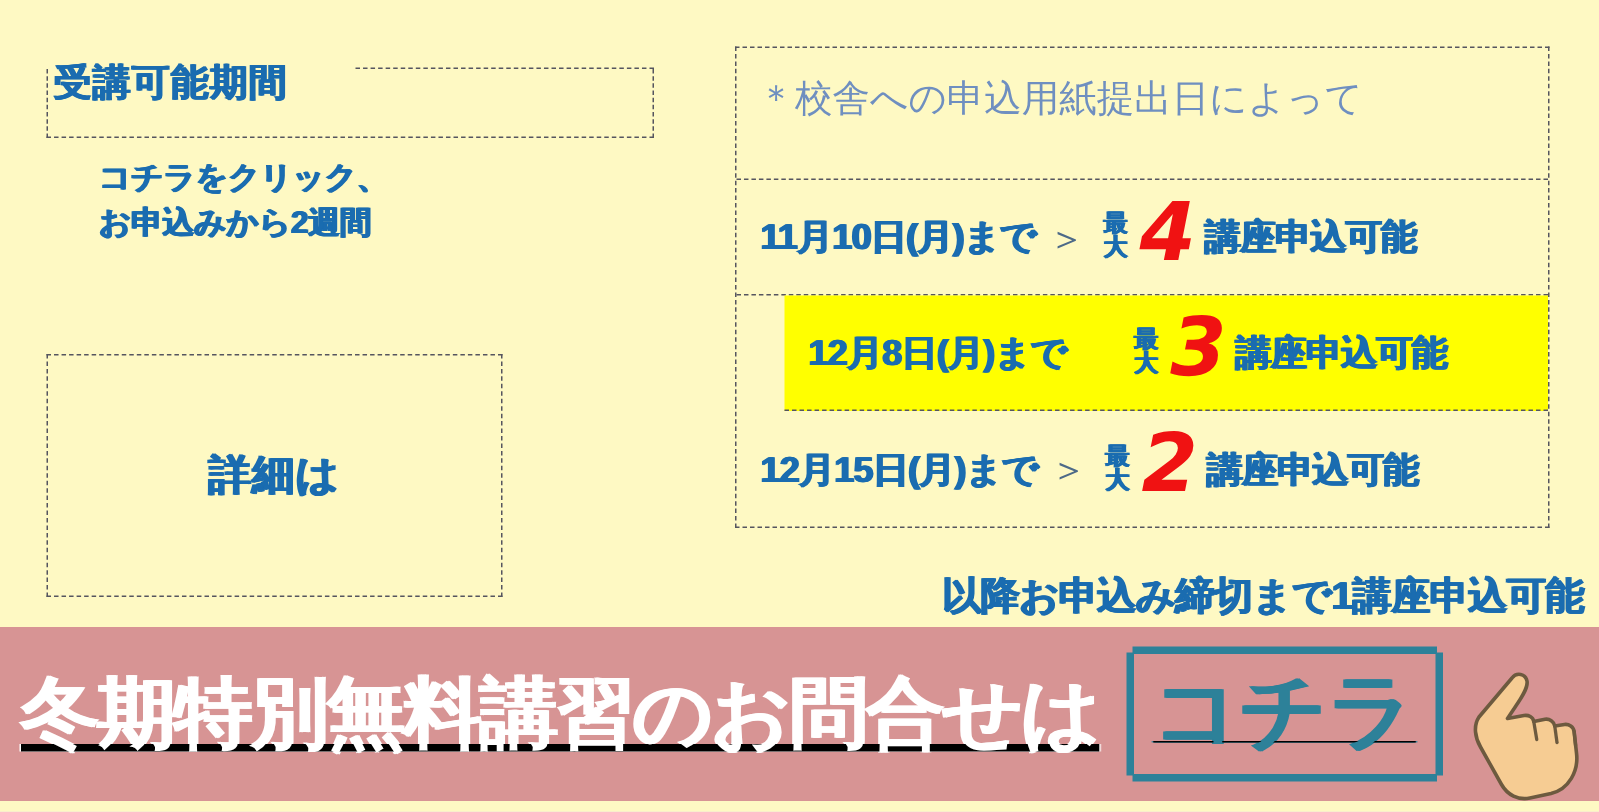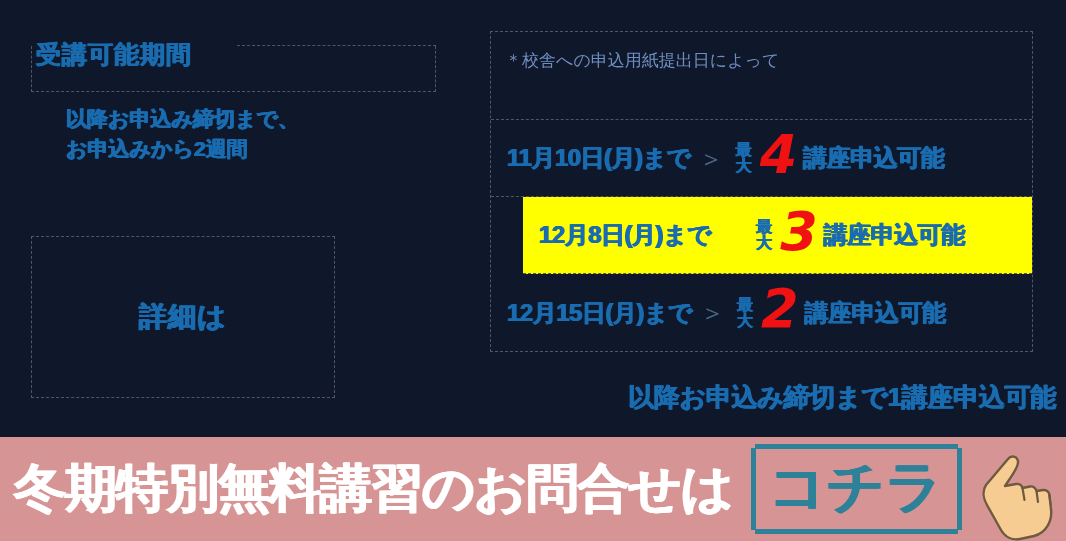--- a/index.html
+++ b/index.html
@@ -14,21 +14,21 @@
   body {
     font-family: "Liberation Sans", "DejaVu Sans", sans-serif;
     background: #f0dcdb;
     position: relative;
   }
 
   #stage {
     position: relative;
     width: 1066px;
     height: 541px;
-    background: #0f172a;
+    background: #fef9c3;
     overflow: hidden;
   }
 
   
 
   .left-col {
     position: absolute;
     left: 0; top: 0;
     width: 470px; height: 430px;
   }
@@ -116,21 +116,21 @@
     position: relative;
   }
   .info-row:last-child { border-bottom: none; }
 
   .note-row {
     height: 88px;
     padding: 16px 8px 0 14px;
   }
   .note-text {
     font-family: "Liberation Serif", "DejaVu Serif", serif;
-    font-size: 17px;
+    font-size: 25px;
     line-height: 1.55;
     color: #6f8fc0;
     white-space: nowrap;
   }
   .note-text .l2 { padding-left: 26px; display: block; }
 
   .rate-row {
     height: 77px;
     display: flex;
     align-items: center;
@@ -204,26 +204,27 @@
     white-space: nowrap;
     letter-spacing: -0.3px;
     text-shadow: 0.7px 0 0 #1a6cb0, -0.7px 0 0 #1a6cb0;
   }
 
   
 
   .banner {
     position: absolute;
     left: 0;
-    bottom: 0;
+    bottom: 7px;
     width: 1066px;
-    height: 104px;
+    height: 116px;
     background: #d79494;
     display: flex;
     align-items: center;
+    text-decoration: underline;
   }
 
   .banner-text {
     margin-left: 14px;
     font-size: 52px;
     font-weight: bold;
     color: #ffffff;
     letter-spacing: -1px;
     white-space: nowrap;
     text-shadow: 1px 0 0 #ffffff, -1px 0 0 #ffffff;
@@ -278,21 +279,21 @@
 
 <div id="stage">
 
   <div class="left-col">
 
     <div class="period-frame"></div>
 
     <div class="period-title">受講可能期間</div>
 
     <div class="period-body">
-      <span>以降お申込み締切まで、</span>
+      <span>コチラをクリック、</span>
       <span>お申込みから2週間</span>
     </div>
 
     <div class="detail-box">
       <div class="line line1">詳細は</div>
     </div>
 
   </div>
 
   <div class="info-table">

